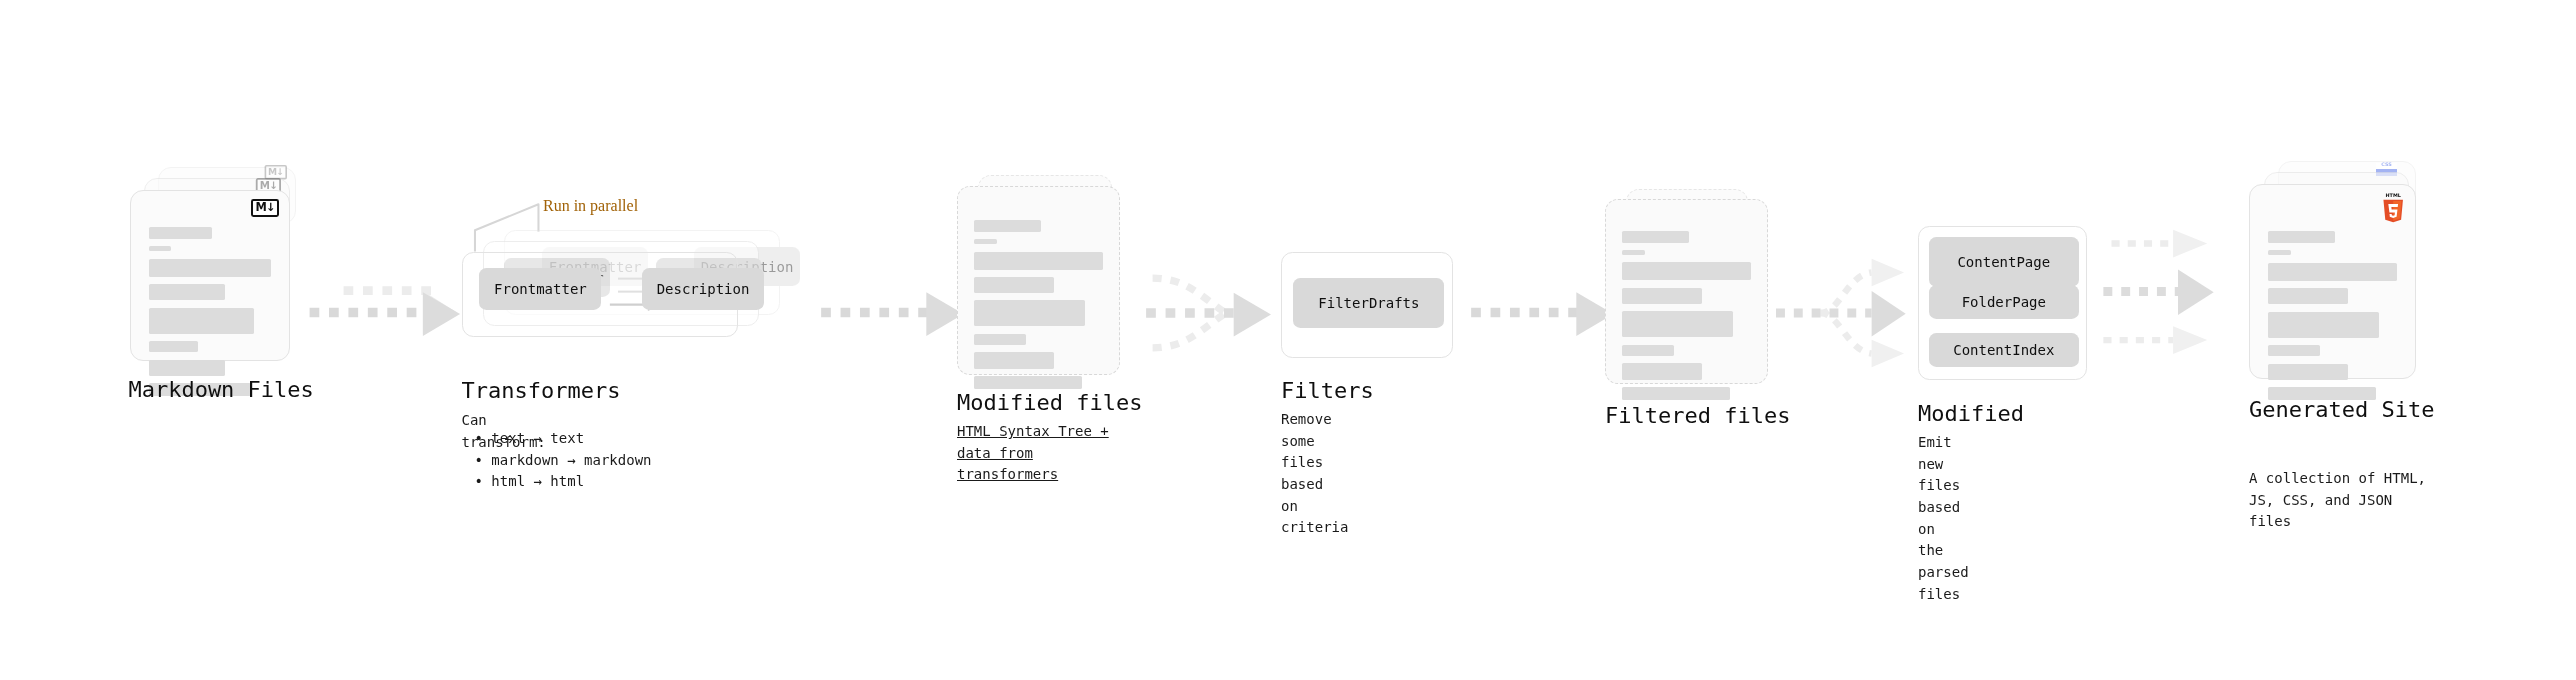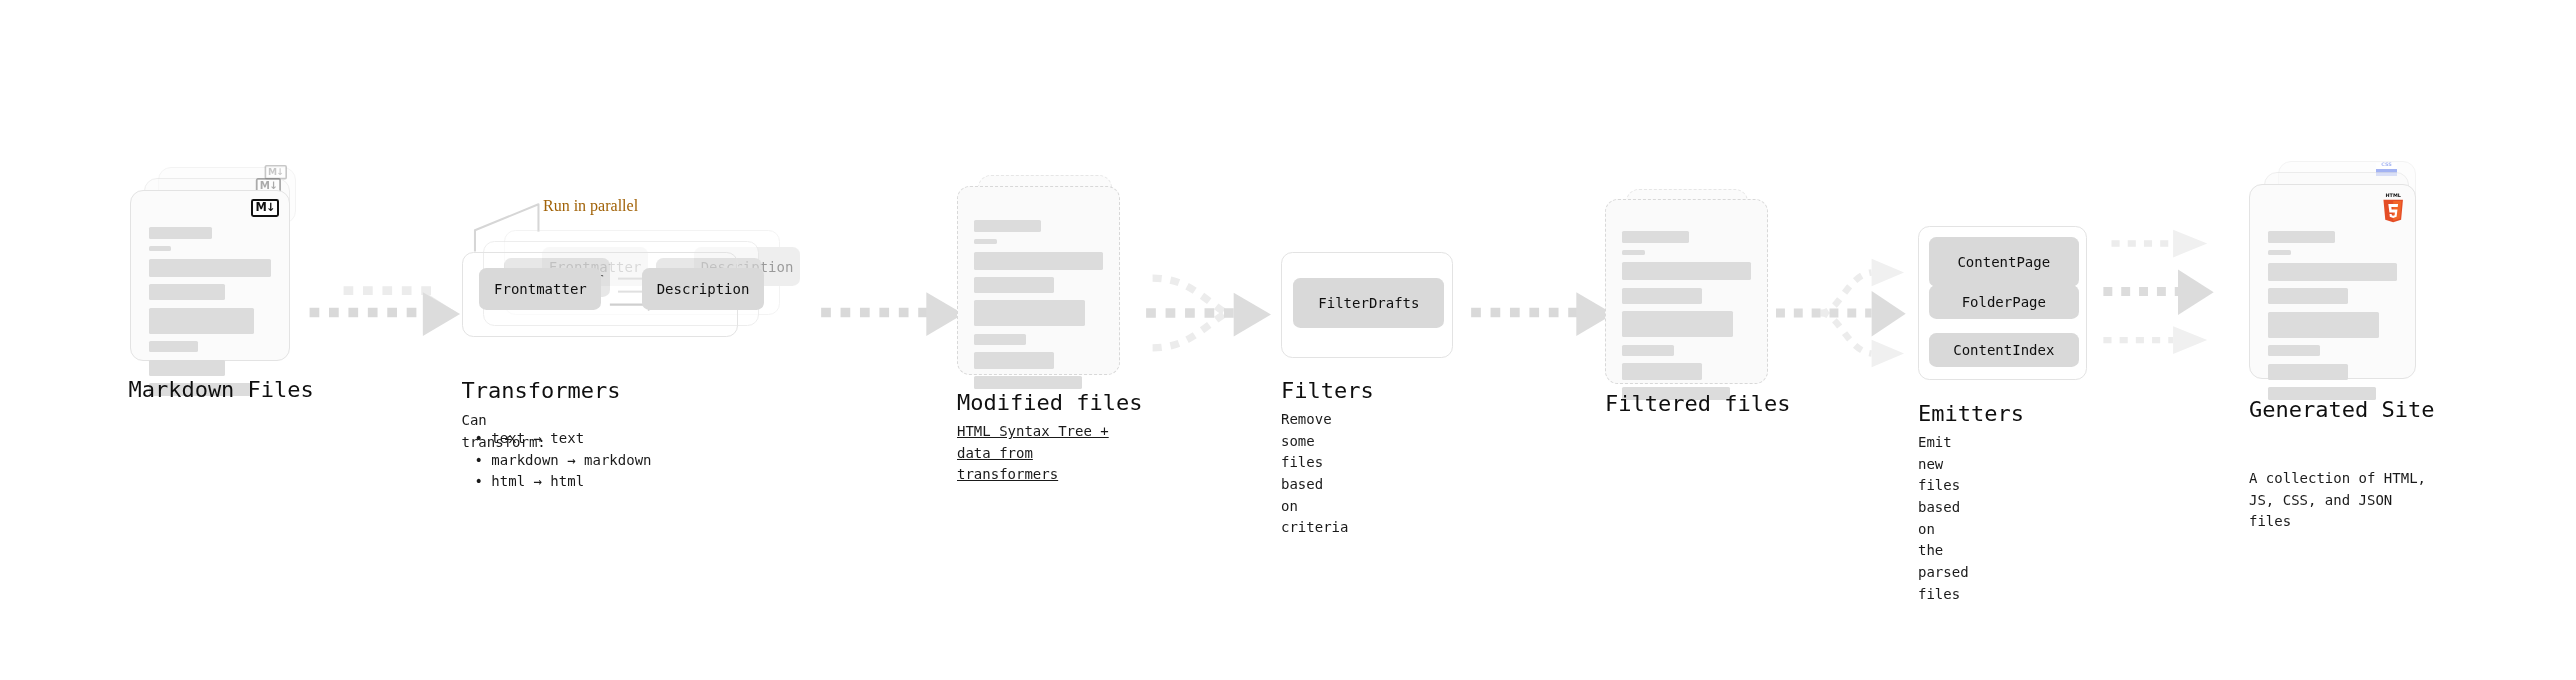--- a/index.html
+++ b/index.html
@@ -297,39 +297,39 @@
           <div class="dl" style="width:18%; height:4.9px;"></div>
           <div class="dl" style="width:100%; height:18px;"></div>
           <div class="dl" style="width:62%; height:16.3px;"></div>
           <div class="dl" style="width:86%; height:26px;"></div>
           <div class="dl" style="width:40%; height:11.4px;"></div>
           <div class="dl" style="width:62%; height:16.3px;"></div>
           <div class="dl" style="width:84%; height:13px;"></div>
         </div>
       </div>
     </div>
-    <div class="title" style="position:absolute; left:0px; top:202px;">Filtered files</div>
+    <div class="title" style="position:absolute; left:0px; top:214px;">Filtered files</div>
   </div>
 
   <svg class="ovl" style="left:1776px; top:244px; width:154px; height:146px;" viewBox="0 0 190 180">
     <path d="M55 85 C78 85 88 38 118 35" fill="none" stroke="#ececec" stroke-width="8" stroke-dasharray="10 10"></path>
     <path d="M55 85 C78 85 88 132 118 135" fill="none" stroke="#ececec" stroke-width="8" stroke-dasharray="10 10"></path>
     <polygon points="118,18 158,35 118,52" fill="#f0f0f0"></polygon>
     <line x1="0" y1="85" x2="118" y2="85" stroke="#dcdcdc" stroke-width="11" stroke-dasharray="11 11"></line>
     <polygon points="118,58 160,86 118,114" fill="#dcdcdc"></polygon>
     <polygon points="118,118 158,135 118,152" fill="#f0f0f0"></polygon>
   </svg>
 
   <div class="node" style="left:1918px; top:226px;">
     <div class="group-box" style="left:0; top:0; width:169px; height:154px;">
       <div class="pill" style="position:absolute; left:9.8px; top:9.8px; width:150px; height:50px;">ContentPage</div>
       <div class="pill" style="position:absolute; left:9.8px; top:58px; width:150px; height:34px;">FolderPage</div>
       <div class="pill" style="position:absolute; left:9.8px; top:106px; width:150px; height:34px;">ContentIndex</div>
     </div>
-    <div class="title" style="position:absolute; left:0px; top:175px;">Emitters</div>
+    <div class="title" style="position:absolute; left:0px; top:175px;">Modified</div>
     <div class="subtitle" style="position:absolute; left:0px; top:206px;">Emit new files based on
 the parsed files</div>
   </div>
 
   <svg class="ovl" style="left:2103px; top:229px; width:163px; height:146px;" viewBox="0 0 200 180">
     <line x1="10" y1="18" x2="86" y2="18" stroke="#ececec" stroke-width="8" stroke-dasharray="10 10"></line>
     <polygon points="86,1 128,18 86,35" fill="#f0f0f0"></polygon>
 
     <line x1="0" y1="77" x2="92" y2="77" stroke="#dcdcdc" stroke-width="11" stroke-dasharray="11 11"></line>
     <polygon points="92,50 136,78 92,106" fill="#dcdcdc"></polygon>

